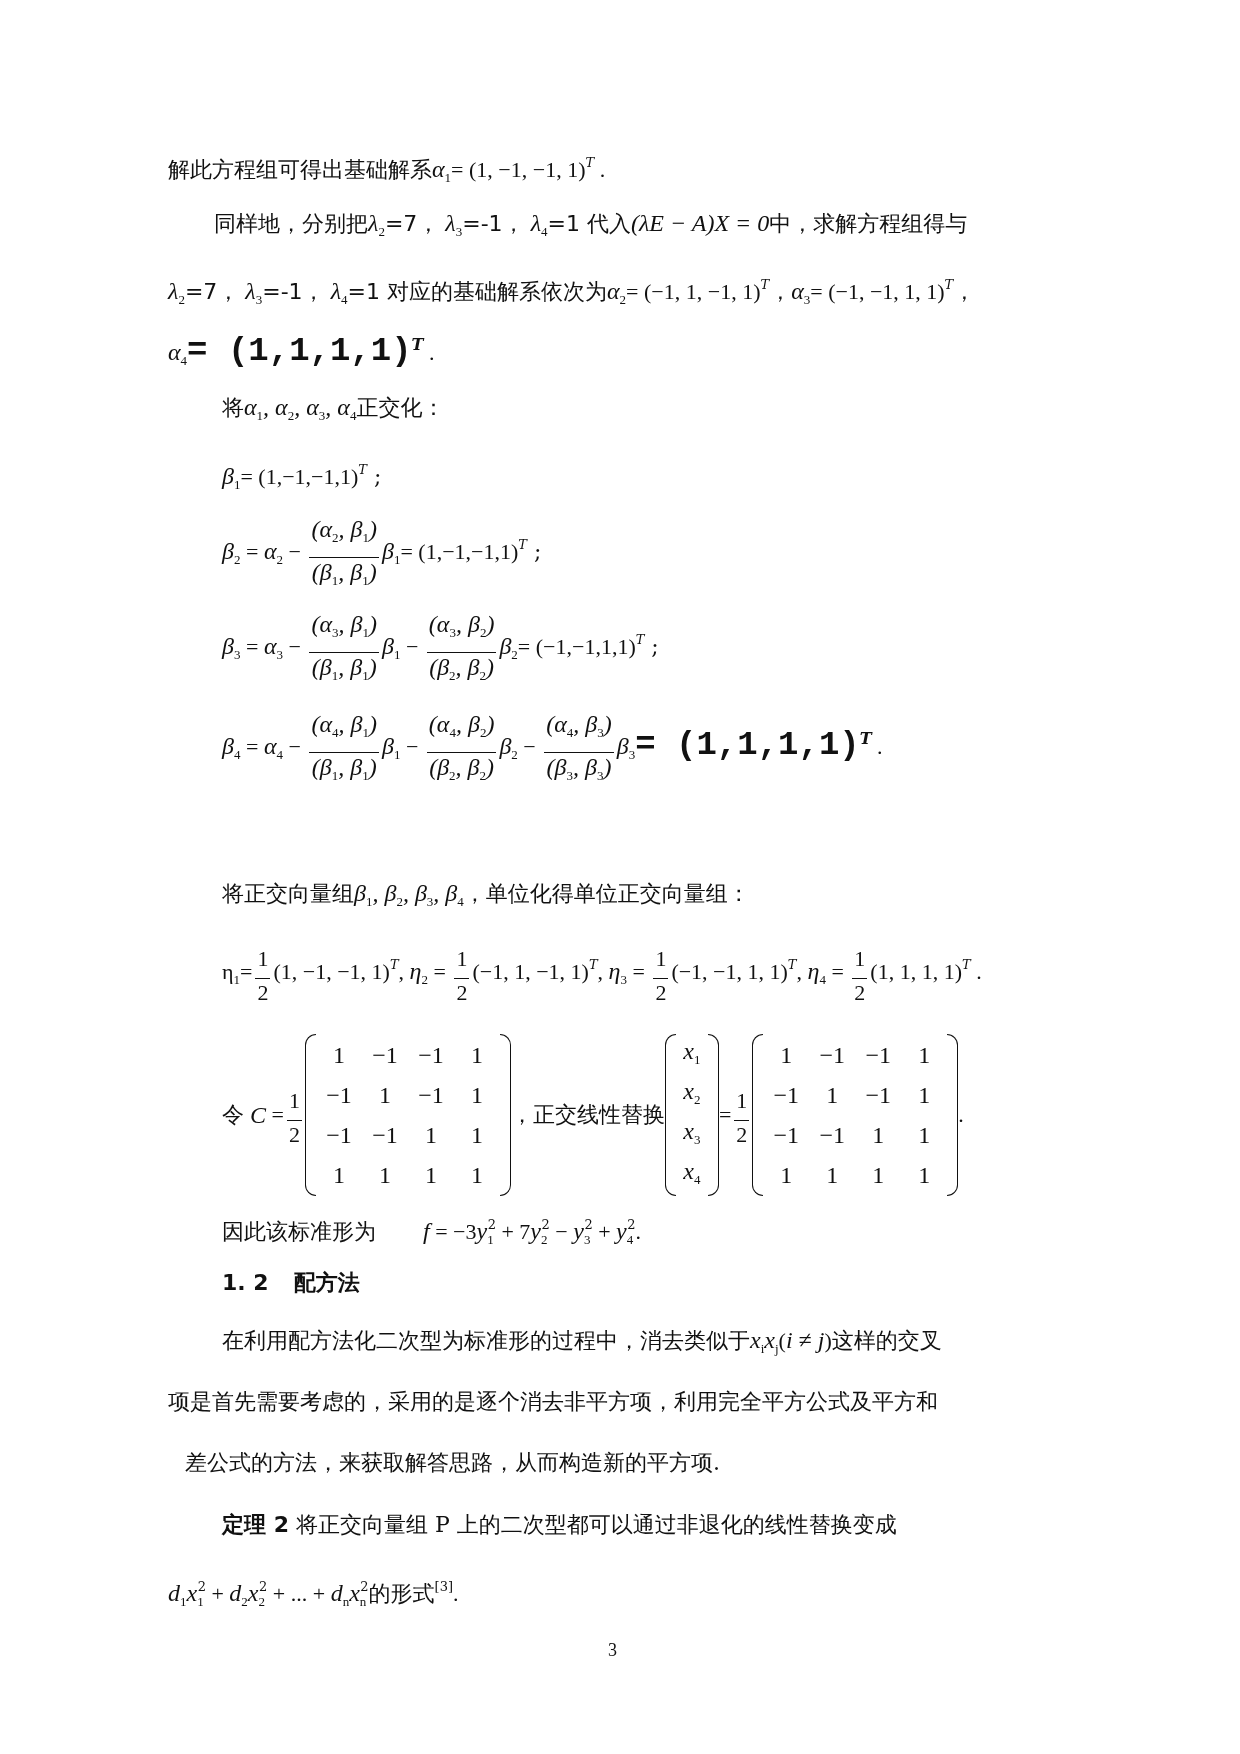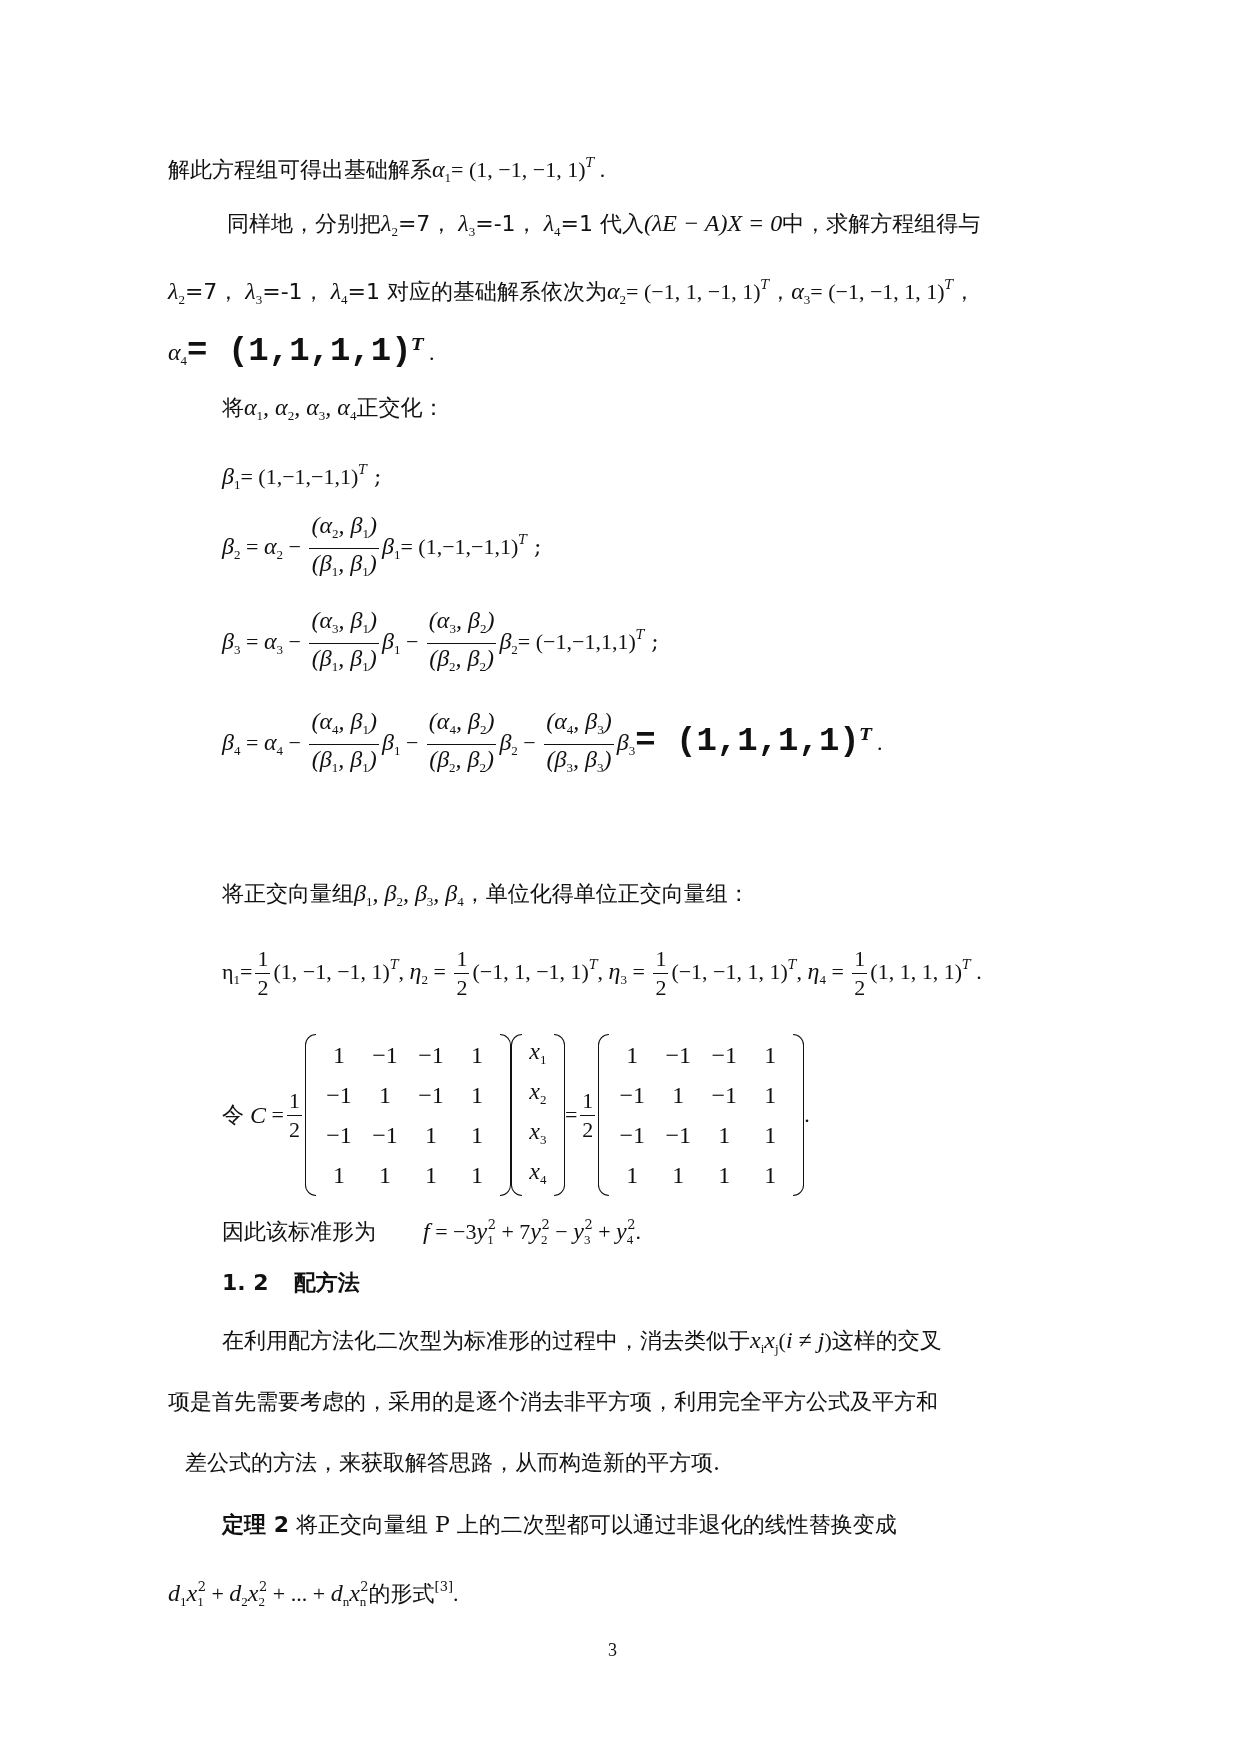--- a/index.html
+++ b/index.html
@@ -5,42 +5,42 @@
   html, body { margin:0; padding:0; background:#ffffff; }
   body { width:1240px; height:1754px; position:relative; overflow:hidden;
          font-family:"DejaVu Serif", serif; color:#111; }
   .line { position:absolute; left:0; white-space:nowrap; font-size:22px; line-height:30px; }
   .m { font-family:"Liberation Serif", serif; font-style:italic; font-size:24px; }
   .r { font-family:"Liberation Serif", serif; font-style:normal; font-size:22px; }
   .big { font-family:Liberation Mono, monospace; font-weight:bold; font-size:34px; }
   sub { font-size:13px; vertical-align:-5px; font-style:normal; }
   sup { font-size:13px; vertical-align:10px; font-style:italic; }
   .frac { display:inline-flex; flex-direction:column; align-items:center; vertical-align:middle; margin:0 3px; }
-  .frac .num { border-bottom:1.5px solid #111; padding:0 2px; line-height:28px;font-family:Liberation Serif, serif; }
+  .frac .num { border-bottom:1.5px solid #111; padding:0 2px; line-height:38px;font-family:Liberation Serif, serif; }
   .frac .den { line-height:28px; padding:0 2px; }
   .sans { font-family:"DejaVu Sans", sans-serif; }
   .bold { font-weight:bold; }
   .matrix { display:inline-flex; align-items:center; vertical-align:middle; }
   .paren { font-family:"Liberation Serif", serif; font-size:24px; border:1.5px solid #111; width:10px; height:160px; }
   .pl { border-right:none; border-radius:12px 0 0 12px; }
   .pr { border-left:none; border-radius:0 12px 12px 0; }
   .grid { display:grid; grid-template-columns:repeat(4, 46px); grid-auto-rows:40px; align-items:center; justify-items:center;
           font-family:"Liberation Serif", serif; font-size:24px; }
   .col { display:grid; grid-template-columns:32px; grid-auto-rows:40px; align-items:center; justify-items:center;
          font-family:"Liberation Serif", serif; font-style:italic; font-size:24px; }
   .page-num { position:absolute; left:608px; top:1640px; font-family:"Liberation Serif", serif; font-size:18px; }
 </style>
 </head>
 <body>
 
 <div class="line" style="left:168px; top:148px;">
   <span>解此方程组可得出基础解系</span><span class="m">α<sub>1</sub></span><span class="r">= (1, −1, −1, 1)</span><sup>T</sup><span class="r"> .</span>
 </div>
 
-<div class="line" style="left:227px; top:208px;">
+<div class="line" style="left:214px; top:208px;">
   <span>同样地，分别把</span><span class="m">λ<sub>2</sub></span><span class="sans">=7，</span><span class="m"> λ<sub>3</sub></span><span class="sans">=-1，</span><span class="m"> λ<sub>4</sub></span><span class="sans">=1 代入</span><span class="m">(λE − A)X = 0</span><span>中，求解方程组得与</span>
 </div>
 
 <div class="line" style="left:168px; top:270px;">
   <span class="m">λ<sub>2</sub></span><span class="sans">=7，</span><span class="m"> λ<sub>3</sub></span><span class="sans">=-1，</span><span class="m"> λ<sub>4</sub></span><span class="sans">=1  对应的基础解系依次为</span><span class="m">α<sub>2</sub></span><span class="r">= (−1, 1, −1, 1)</span><sup>T</sup><span>，</span><span class="m">α<sub>3</sub></span><span class="r">= (−1, −1, 1, 1)</span><sup>T</sup><span>，</span>
 </div>
 
 <div class="line" style="left:168px; top:330px;">
   <span class="m">α<sub>4</sub></span><span class="big">= (1,1,1,1)</span><sup class="bold" style="font-size:16px">T</sup><span class="r"> .</span>
 </div>
@@ -135,20 +135,21 @@
         <span>−1</span>
         <span>1</span>
         <span>1</span>
       <span>1</span>
         <span>1</span>
         <span>1</span>
         <span>1</span>
     </span>
     <span class="paren pr"></span>
   </span>
+  <span>，正交线性替换</span>
   <span class="matrix">
     <span class="paren pl"></span>
     <span class="col">
         <span>x<sub>1</sub></span>
         <span>x<sub>2</sub></span>
         <span>x<sub>3</sub></span>
         <span>x<sub>4</sub></span>
       </span>
     <span class="paren pr"></span>
   </span>

